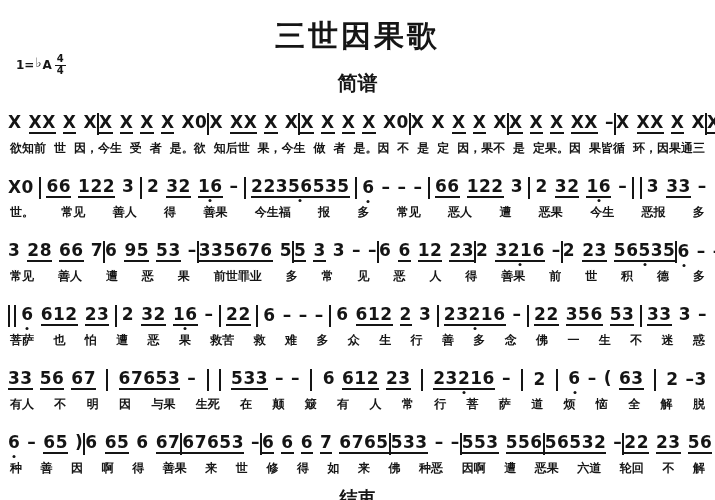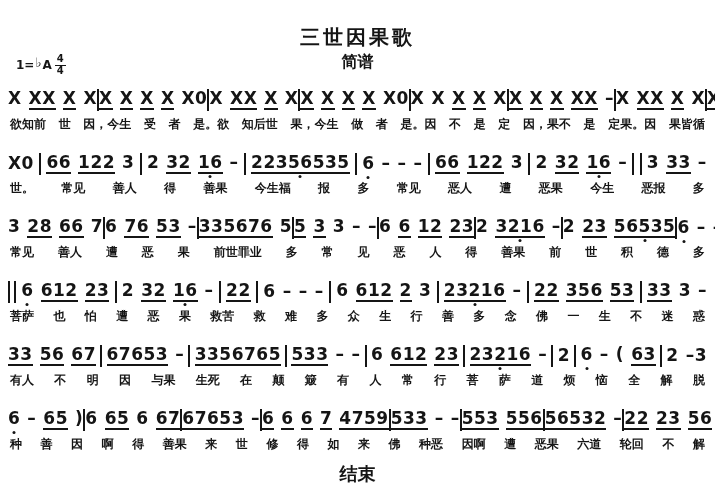--- a/index.html
+++ b/index.html
@@ -1,19 +1,19 @@
 <!DOCTYPE html>
 <html><head>
 <meta charset="utf-8">
 <style>
   html,body{margin:0;padding:0;background:#e9e9e9;}
   #page{position:relative;width:715px;height:500px;background:#ffffff;overflow:hidden;
         font-family:"DejaVu Sans",sans-serif;color:#151515;}
-  .title{ text-align:center;font-size:20px;font-weight:700;letter-spacing:3px;padding-top:24px;}
-  .subtitle{text-align:center;font-size:16px;font-weight:700;margin-top:1px;}
+  .title{ text-align:center;font-size:30px;font-weight:700;letter-spacing:3px;padding-top:16px;}
+  .subtitle{text-align:center;font-size:20px;font-weight:700;margin-top:13px;}
   .keysig{position:absolute;left:16px;top:54px;font-size:12px;font-weight:700;display:flex;align-items:center;gap:1px;}
   .keysig .flat{font-size:13px;position:relative;top:-3px;}
   .frac{display:inline-block;text-align:center;font-size:10px;line-height:1.05;margin-left:2px;}
   .frac .num{display:block;border-bottom:1px solid #151515;padding:0 2px;}
   .frac .den{display:block;padding:0 2px;}
 
   #score{padding:0 8px;margin-top:14px;}
   .score-line{margin-bottom:5px;}
   .arcs{display:flex;justify-content:space-around;height:9px;font-size:12px;line-height:7px;
         color:#2a2a2a;overflow:hidden;margin:0 40px;}
@@ -119,20 +119,21 @@
           <span class="lyric-part">做</span>
           <span class="lyric-part">者</span>
           <span class="lyric-part">是。因</span>
           <span class="lyric-part">不</span>
           <span class="lyric-part">是</span>
           <span class="lyric-part">定</span>
           <span class="lyric-part">因，果不</span>
           <span class="lyric-part">是</span>
           <span class="lyric-part">定果。因</span>
           <span class="lyric-part">果皆循</span>
+          <span class="lyric-part">环，因果通三</span>
         </div>
       </div>
       <div class="score-line">
         <div class="arcs">
           <span class="arc">⌒</span>
           <span class="arc">⌒</span>
           <span class="arc">⌒</span>
           <span class="arc">⌒</span>
           <span class="arc">⌒</span>
           <span class="arc">⌒</span>
@@ -223,21 +224,21 @@
         <div class="notation">
           <span class="measure">
             <span class="tk">3</span>
             <span class="tk u">28</span>
             <span class="tk u">66</span>
             <span class="tk">7</span>
           </span>
           <span class="bar "></span>
           <span class="measure">
             <span class="tk">6</span>
-            <span class="tk u">76</span>
+            <span class="tk u">95</span>
             <span class="tk u">53</span>
             <span class="tk">–</span>
           </span>
           <span class="bar "></span>
           <span class="measure">
             <span class="tk u">335676</span>
             <span class="tk">5</span>
           </span>
           <span class="bar "></span>
           <span class="measure">
@@ -401,23 +402,20 @@
             <span class="tk u">33</span>
             <span class="tk u">56</span>
             <span class="tk u">67</span>
           </span>
           <span class="bar "></span>
           <span class="measure">
             <span class="tk u">67653</span>
             <span class="tk">–</span>
           </span>
           <span class="bar "></span>
-          <span class="measure">
-            <span class="tk u">3356765</span>
-          </span>
           <span class="bar "></span>
           <span class="measure">
             <span class="tk u">533</span>
             <span class="tk">–</span>
             <span class="tk">–</span>
           </span>
           <span class="bar "></span>
           <span class="measure">
             <span class="tk">6</span>
             <span class="tk u">612</span>
@@ -502,21 +500,21 @@
           <span class="measure">
             <span class="tk u">67653</span>
             <span class="tk">–</span>
           </span>
           <span class="bar "></span>
           <span class="measure">
             <span class="tk u">6</span>
             <span class="tk u">6</span>
             <span class="tk u">6</span>
             <span class="tk u">7</span>
-            <span class="tk u">4759</span>
+            <span class="tk u">6765</span>
           </span>
           <span class="bar "></span>
           <span class="measure">
             <span class="tk u">533</span>
             <span class="tk">–</span>
             <span class="tk">–</span>
           </span>
           <span class="bar "></span>
           <span class="measure">
             <span class="tk u">553</span>

